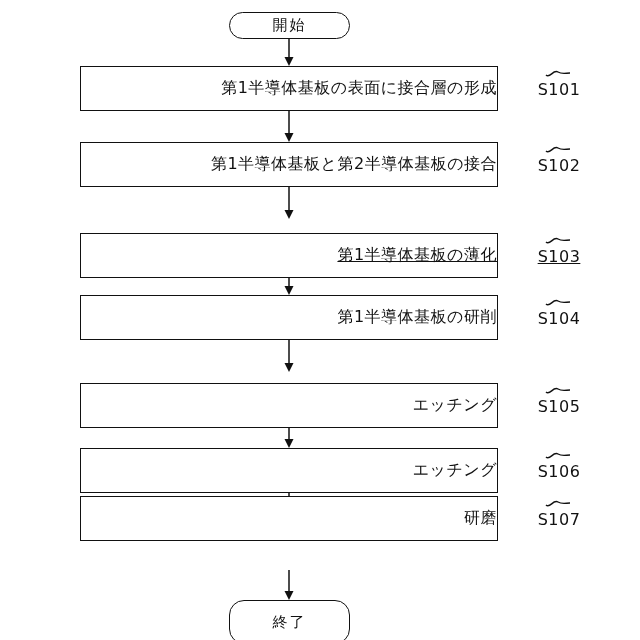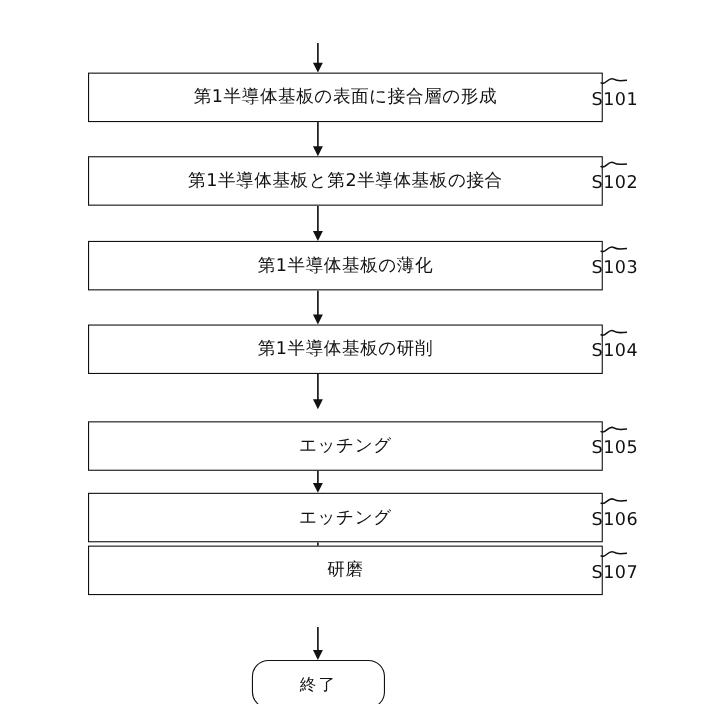--- a/index.html
+++ b/index.html
@@ -39,27 +39,27 @@
     justify-content: center;
     font-size: 15px;
     letter-spacing: 2px;
     box-sizing: border-box;
   }
   .terminal.start { top: 12px; }
   .terminal.end   { top: 600px; height: 44px; }
   .step-box {
     position: absolute;
     left: 80px;
-    width: 468px;
+    width: 418px;
     height: 45px;
     border: 1.5px solid #111111;
     background: #ffffff;
     display: flex;
     align-items: center;
-    justify-content: center;
+    justify-content: flex-end;
     font-size: 16px;
     letter-spacing: 0.5px;
     box-sizing: border-box;
   }
   .step-ref {
     position: absolute;
     left: 498px;
     width: 120px;
     height: 45px;
     display: flex;
@@ -69,21 +69,21 @@
   .step-ref .squiggle { flex: 0 0 auto; display: block; }
   .step-ref .ref-text {
     font-size: 16px;
     letter-spacing: 0.5px;
     margin-left: 2px;
     font-family: "DejaVu Sans", "Liberation Sans", sans-serif;
   }
   
   .row-0 .step-box, .row-0 .step-ref { top: 66px; }
   .row-1 .step-box, .row-1 .step-ref { top: 142px; }
-  .row-2 .step-box, .row-2 .step-ref { top: 219px; }
+  .row-2 .step-box, .row-2 .step-ref { top: 233px; text-decoration: underline; }
   .row-3 .step-box, .row-3 .step-ref { top: 295px; }
   .row-4 .step-box, .row-4 .step-ref { top: 383px; }
   .row-5 .step-box, .row-5 .step-ref { top: 448px; }
   .row-6 .step-box, .row-6 .step-ref { top: 496px; }
 </style>
 </head>
 <body>
 
 <div class="stage">
 
@@ -101,20 +101,23 @@
         <polygon points="284.5,363 293.5,363 289,372" stroke="none"></polygon>
       <line x1="289" y1="417" x2="289" y2="440"></line>
         <polygon points="284.5,439 293.5,439 289,448" stroke="none"></polygon>
       <line x1="289" y1="493" x2="289" y2="517"></line>
         <polygon points="284.5,516 293.5,516 289,525" stroke="none"></polygon>
       <line x1="289" y1="570" x2="289" y2="592"></line>
         <polygon points="284.5,591 293.5,591 289,600" stroke="none"></polygon>
     </g>
   </svg>
 
+  <div class="terminal start">
+    <span>開始</span>
+  </div>
 
   <div class="row-0">
     <div class="step-box">
       <span>第1半導体基板の表面に接合層の形成</span>
     </div>
     <div class="step-ref">
       <svg class="squiggle" width="26" height="14" viewBox="0 0 26 14">
           <path d="M1,9 C5,13 8,3 13,6 C17,8.5 21,7 25,7" fill="none" stroke="#111111" stroke-width="1.4"></path>
         </svg>
       <span class="ref-text">S101</span>

